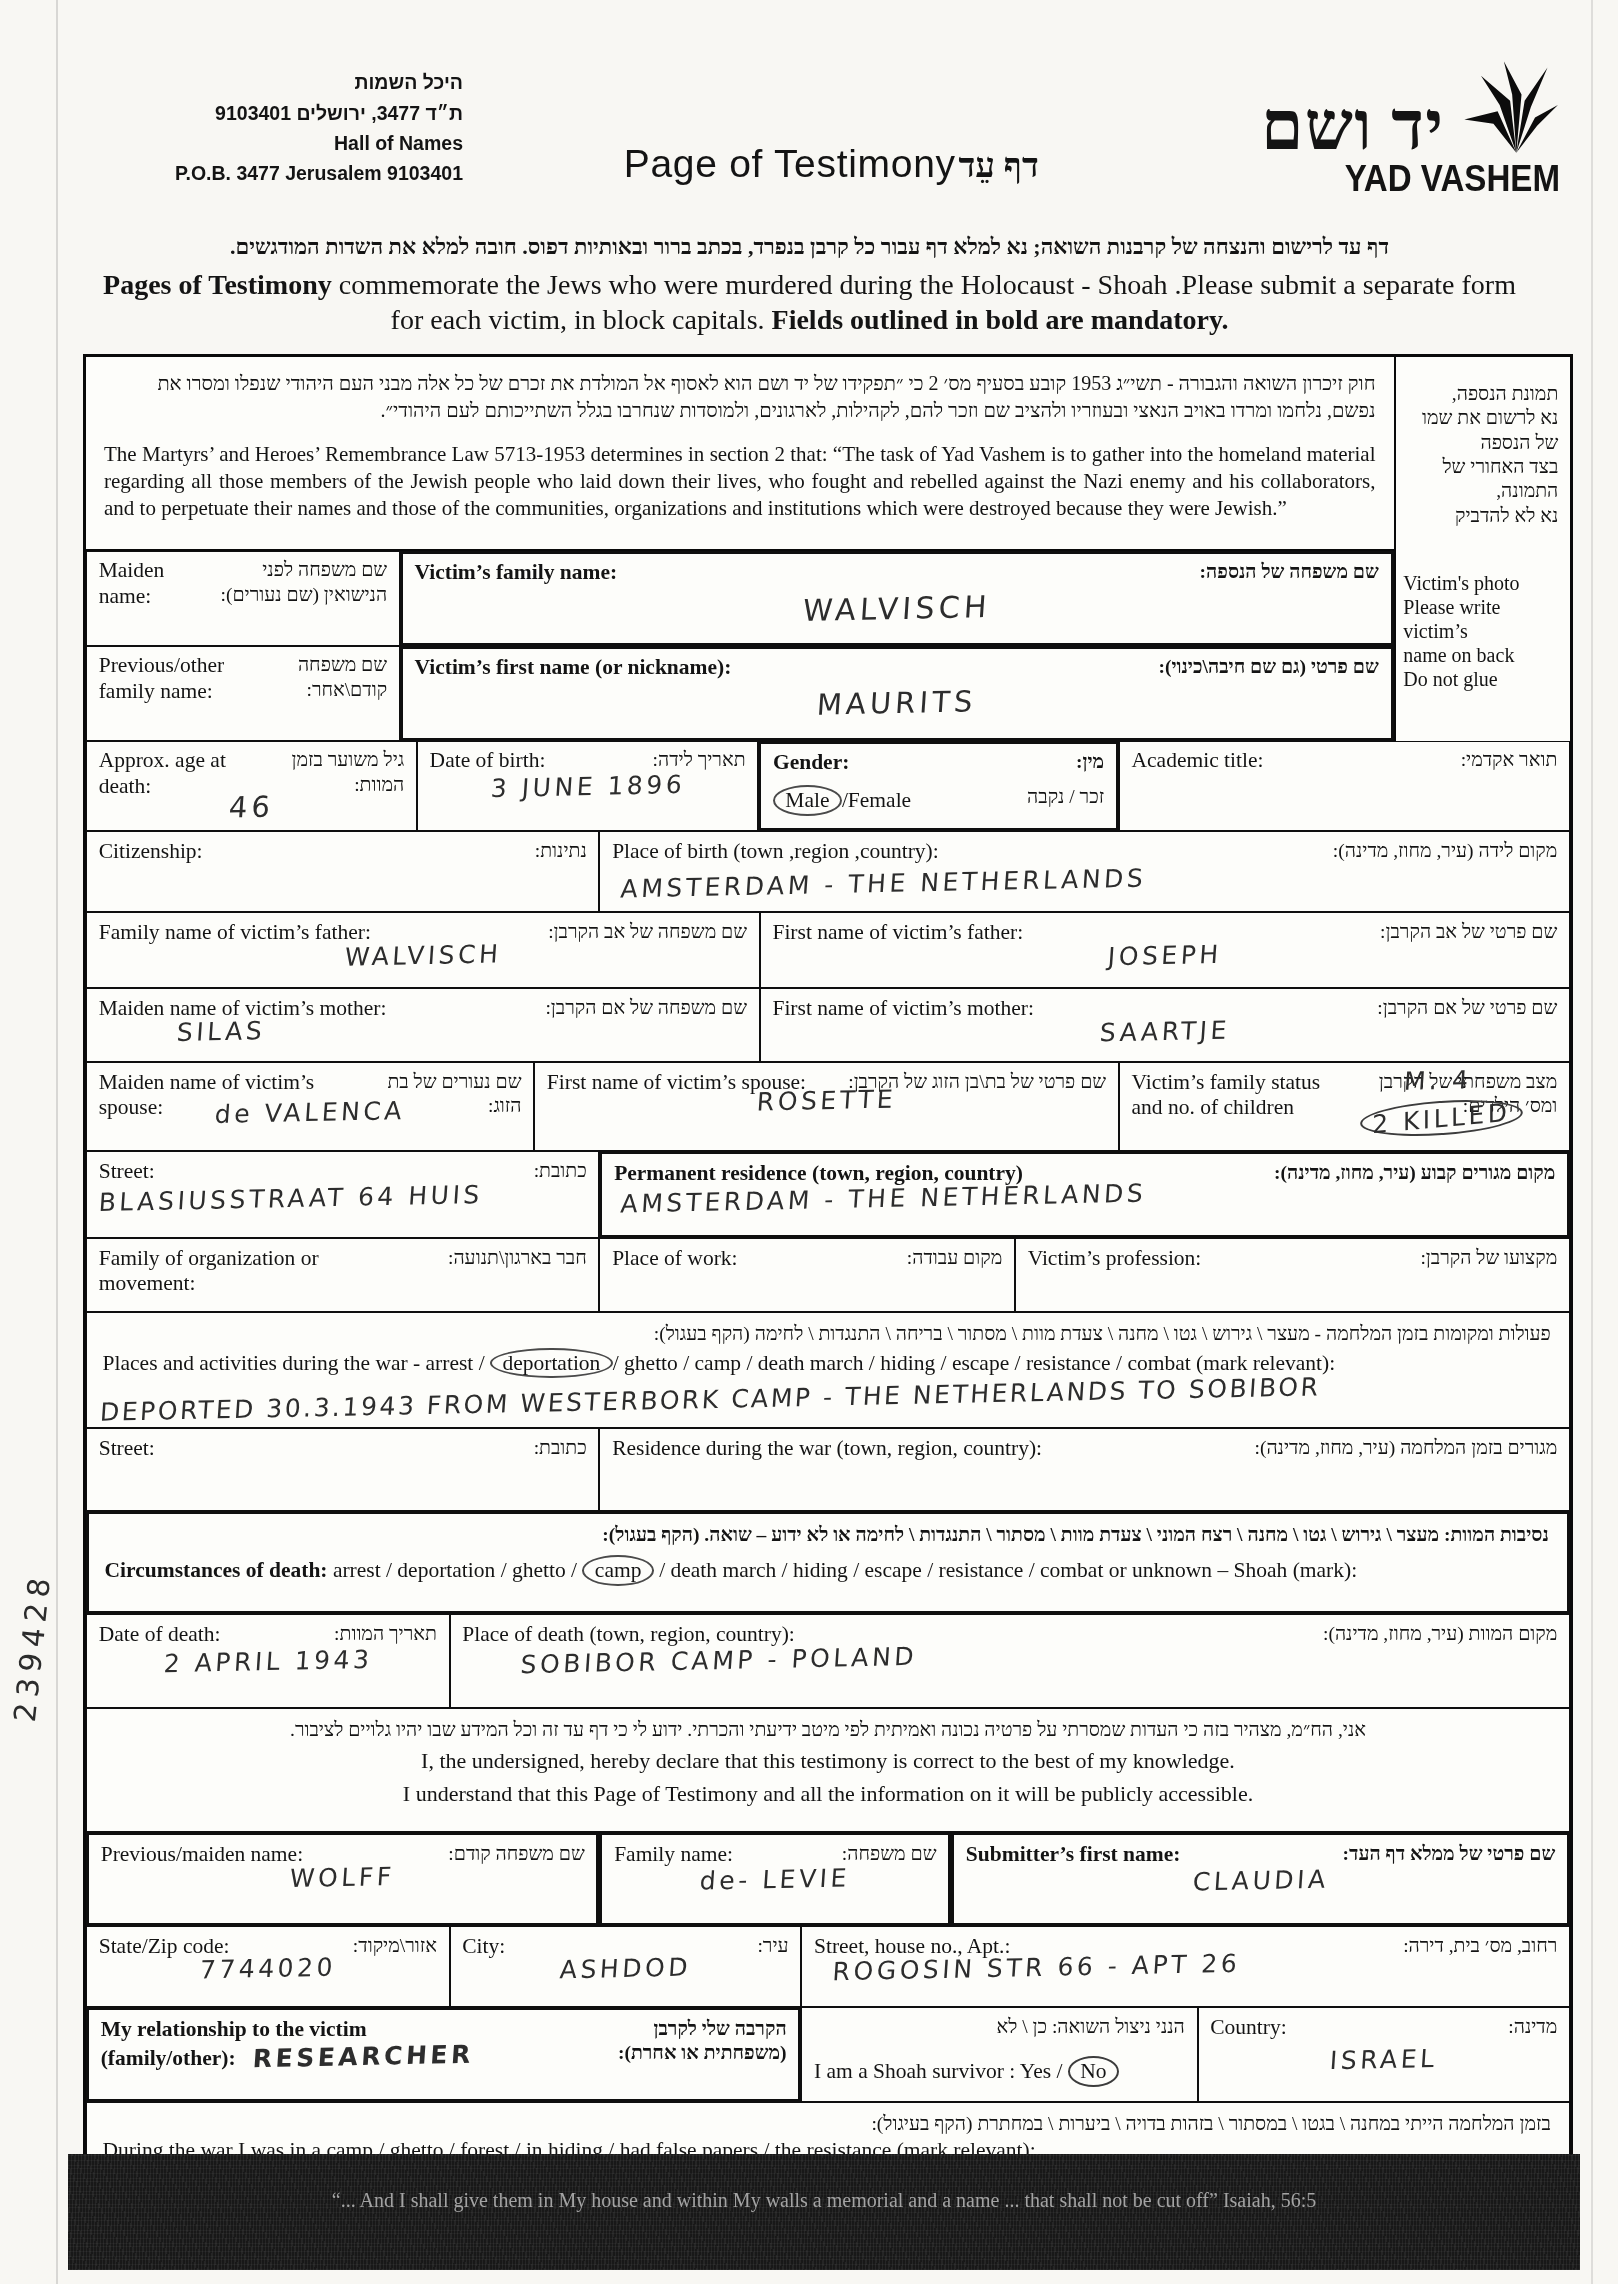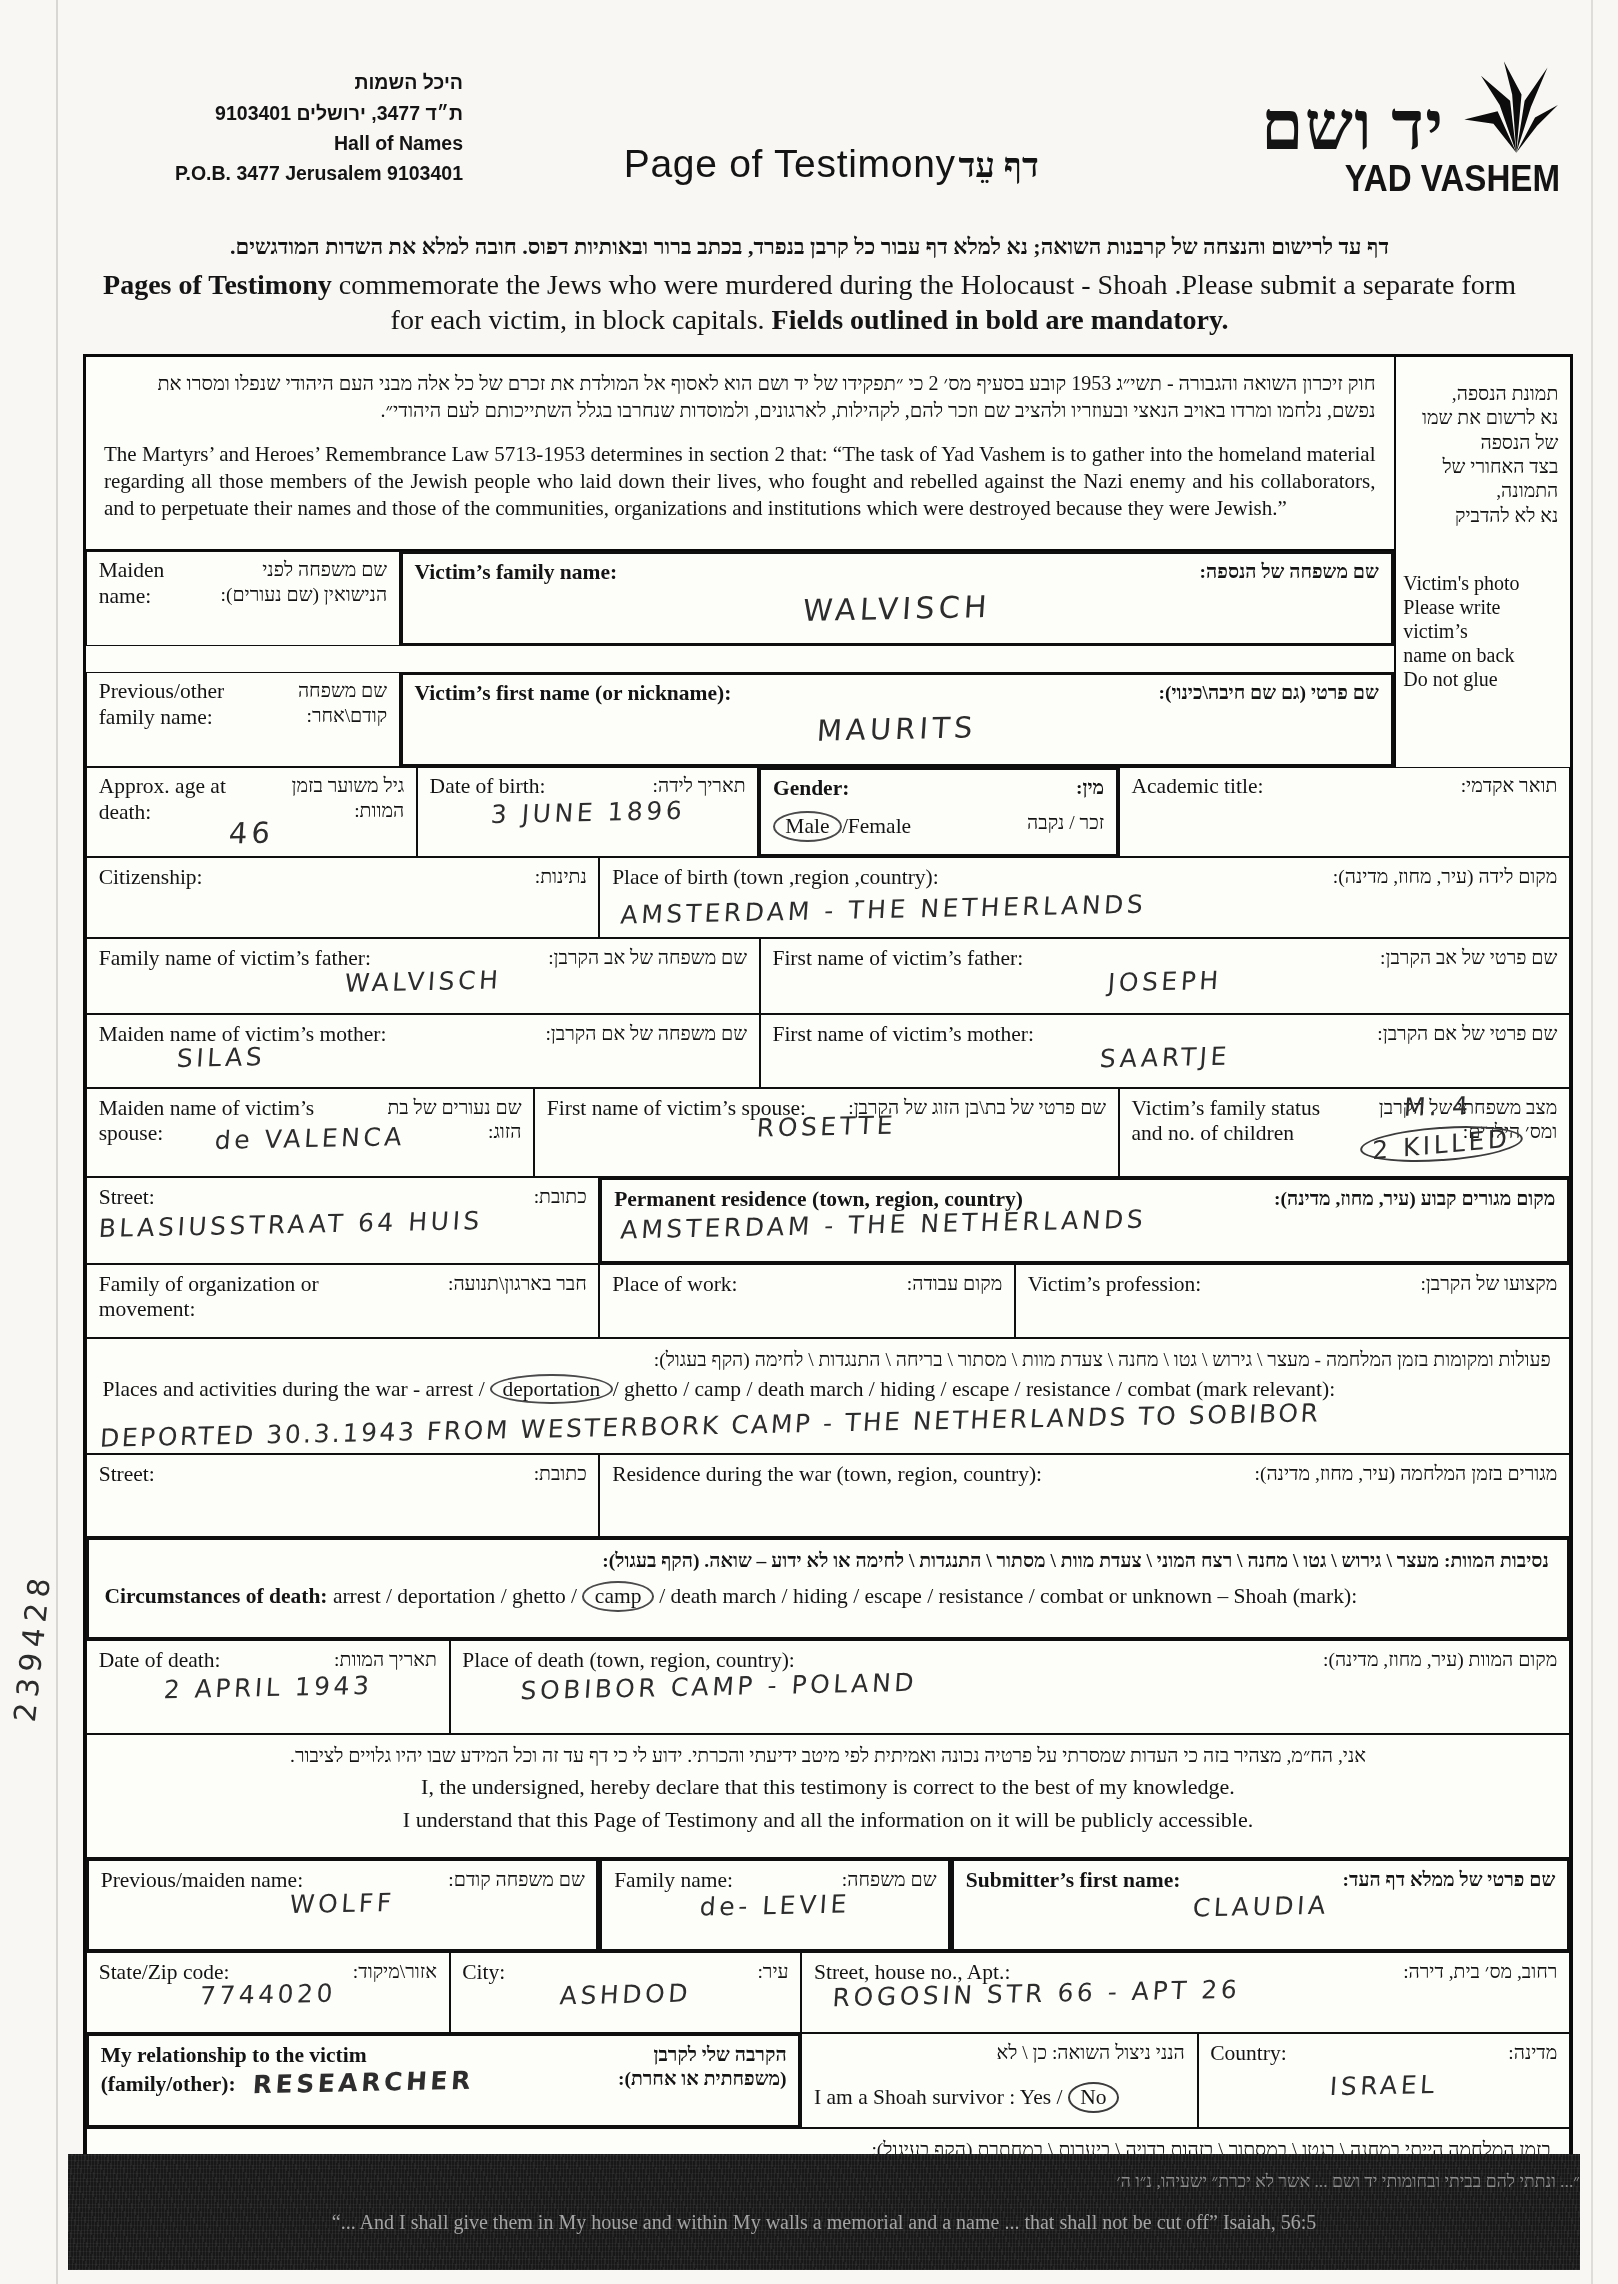--- a/index.html
+++ b/index.html
@@ -143,21 +143,21 @@
           </div>
           <div class="c bold" style="width:76%;">
             <div class="lbl">
                 <span class="en" style="font-weight:bold;">Victim’s family name:</span>
               <span class="he" style="font-weight:bold;">שם משפחה של הנספה:</span>
               </div>
             <div class="val"><span class="hw lg">WALVISCH</span></div>
           </div>
         </div>
 
-        <div class="row" style="min-height:95px;margin-top:26px;">
+        <div class="row" style="min-height:95px;">
           <div class="c" style="width:24%;">
             <div class="lbl">
                 <span class="en">Previous/other family name:</span>
               <span class="he">שם משפחה קודם\אחר:</span>
               </div>
           </div>
           <div class="c bold" style="width:76%;">
             <div class="lbl">
                 <span class="en" style="font-weight:bold;">Victim’s first name (or nickname):</span>
               <span class="he" style="font-weight:bold;">שם פרטי (גם שם חיבה\כינוי):</span>
@@ -485,20 +485,19 @@
     <span>:</span>
     <span class="uline" style="min-width:169px;">
       <svg class="sig-svg" width="111" height="51" viewBox="0 0 170 78">
         <path d="M28 58 C34 18,58 12,52 40 C47 62,68 64,74 36 C79 14,62 18,65 36 C68 55,86 60,98 40 C107 24,95 22,93 35 C91 52,115 58,134 38 C140 31,143 40,150 34" stroke="#333" stroke-width="5" fill="none" stroke-linecap="round"></path>
       </svg>
     </span>
     <span class="he-lbl" style="margin-left:auto;">חתימה:</span>
   </div>
 
   <div class="banner">
-    <div class="he">״... ונתתי להם בביתי ובחומותי יד ושם ... אשר לא יכרת״ ישעיהו, נ״ו ה׳</div>
     <div class="en">“... And I shall give them in My house and within My walls a memorial and a name ... that shall not be cut off” Isaiah, 56:5</div>
   </div>
 
   <div class="margin-num">239428</div>
 
 </div>
 
 
 </body></html>

